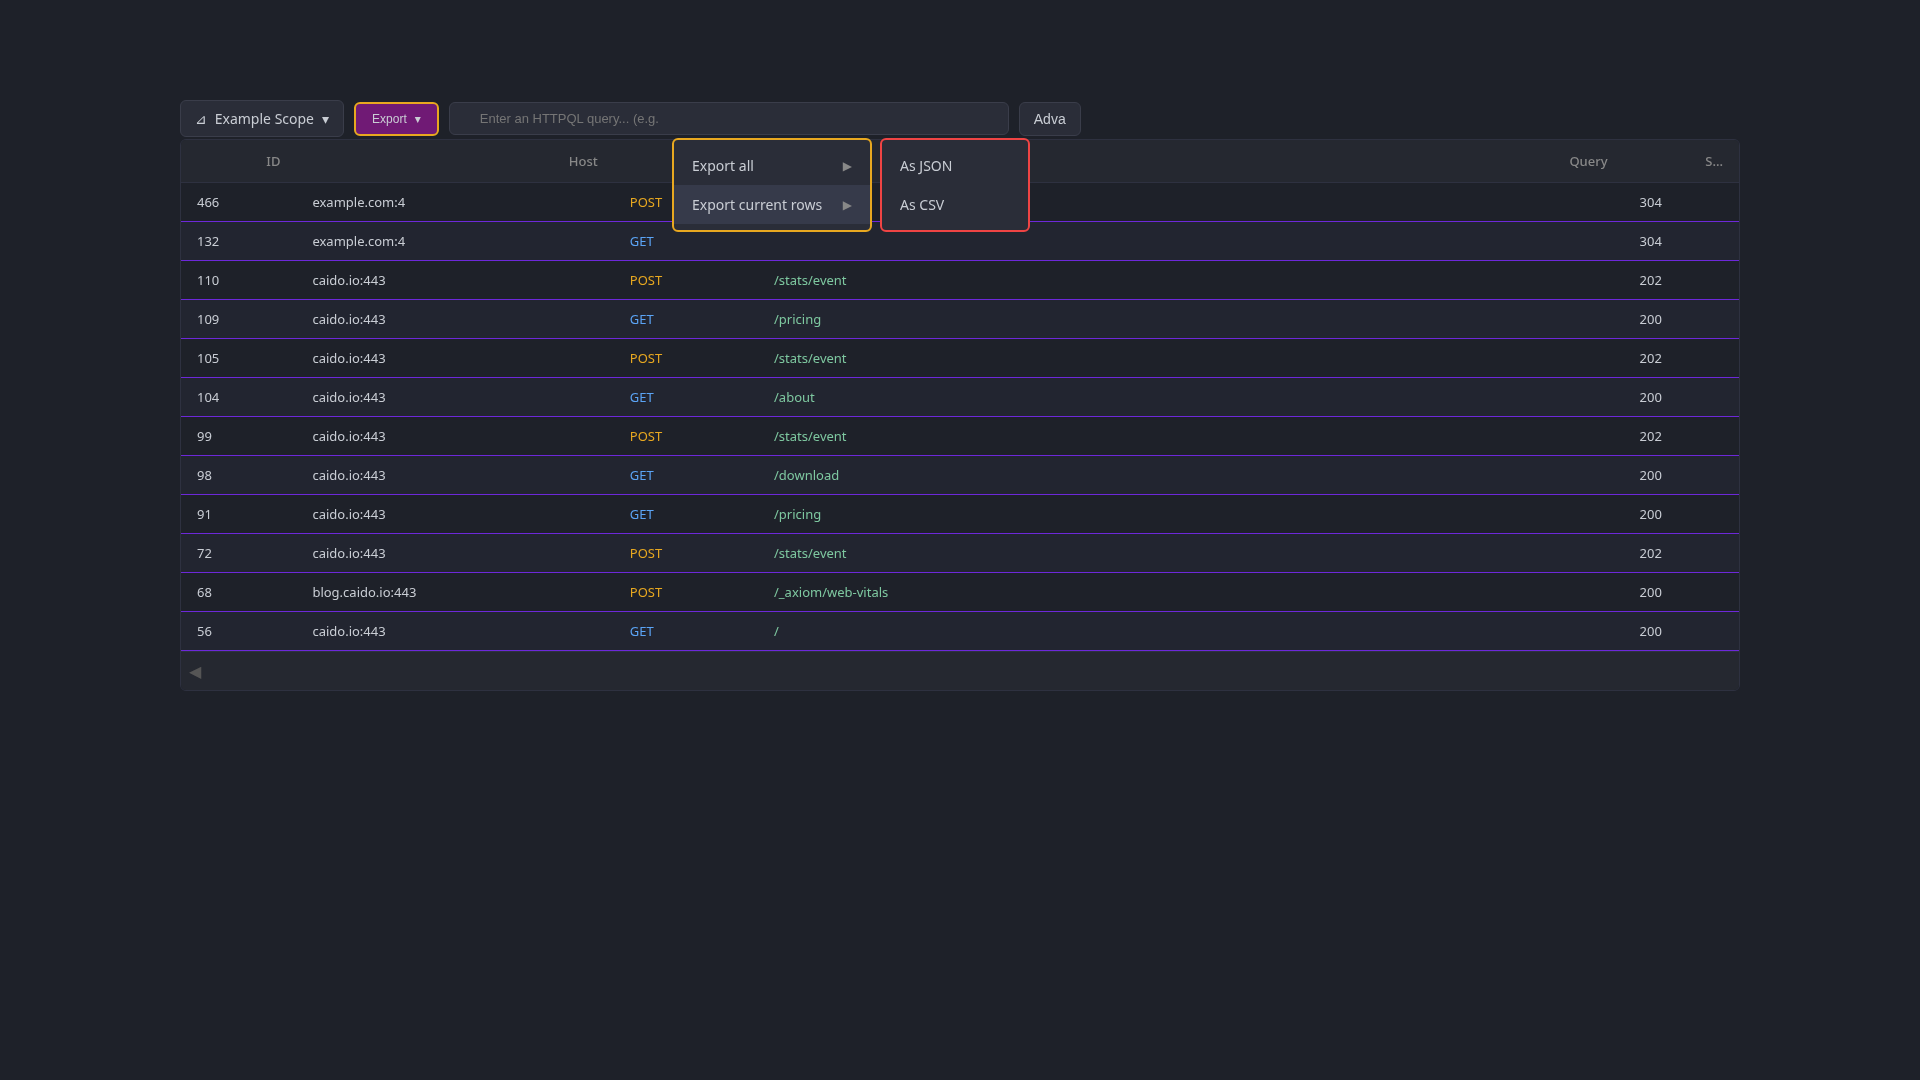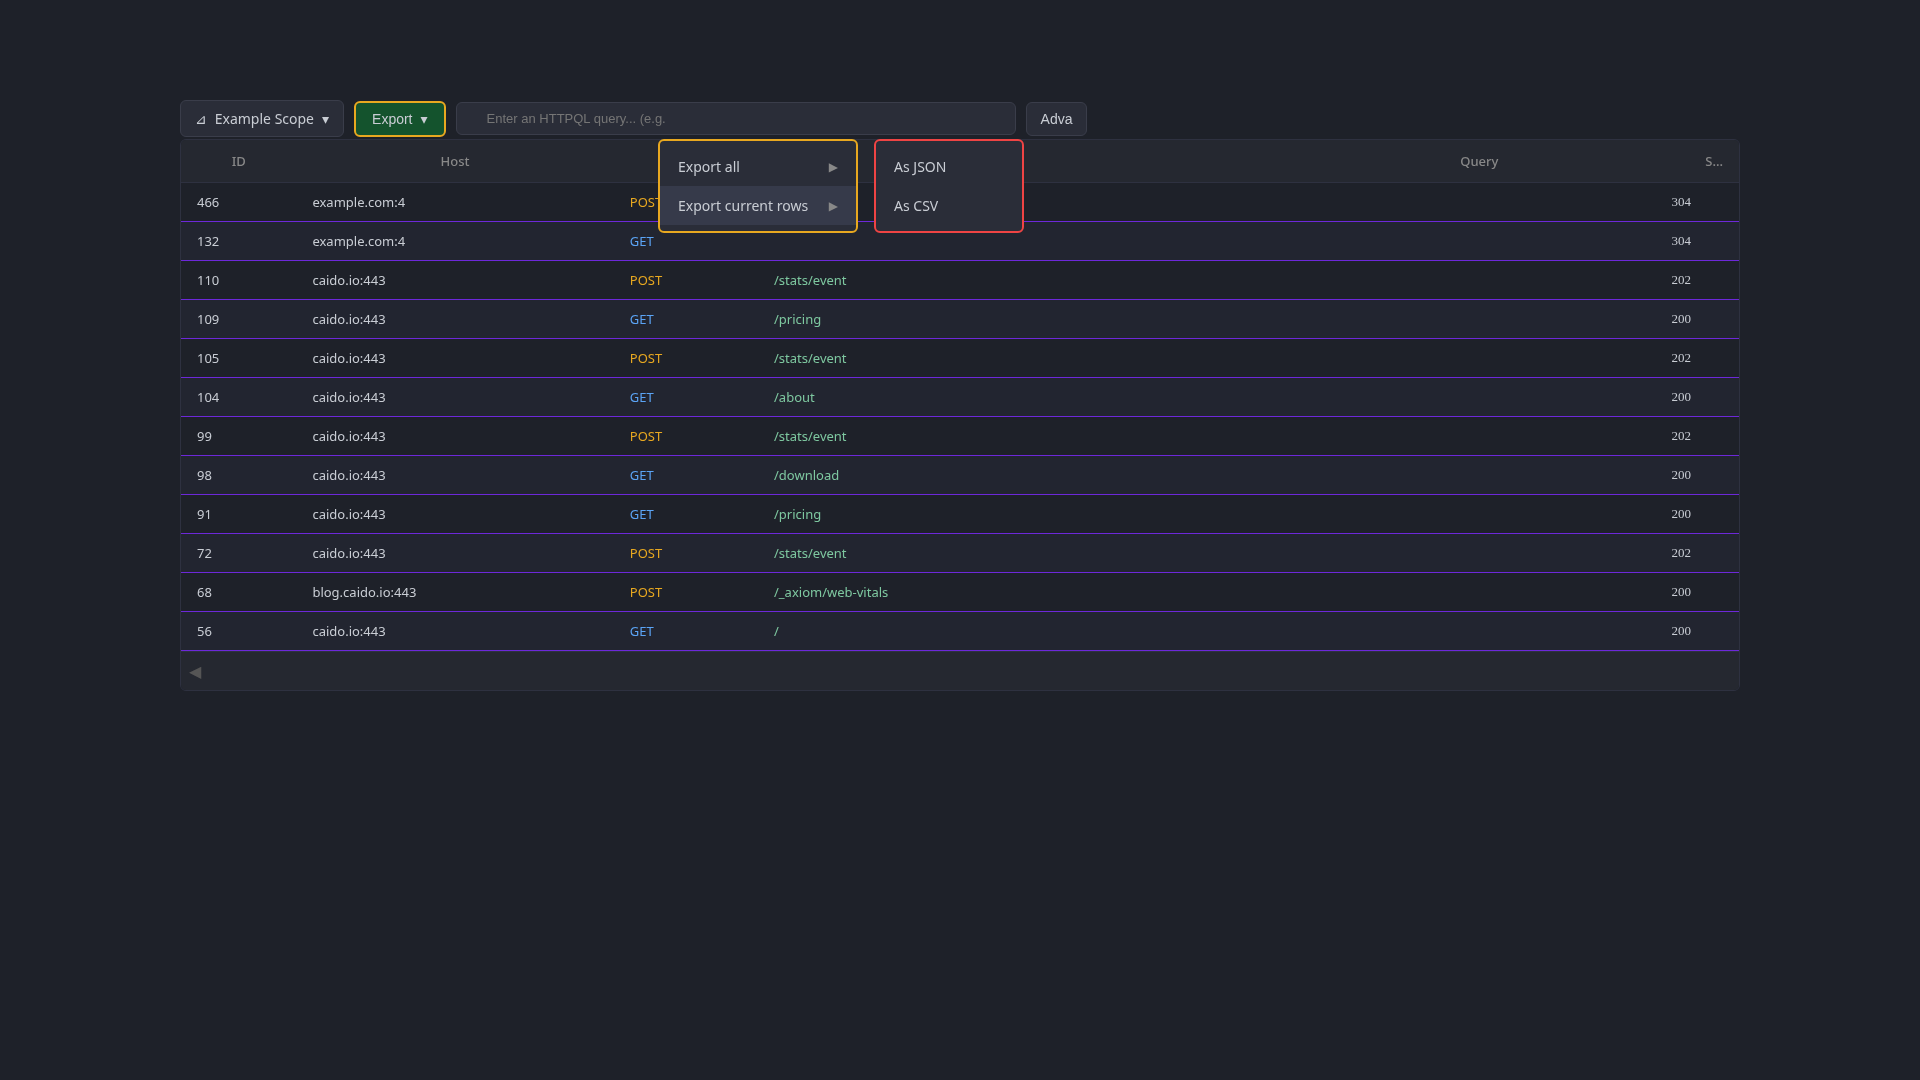--- a/index.html
+++ b/index.html
@@ -38,27 +38,27 @@
       border-radius: 6px;
       padding: 8px 14px;
       cursor: pointer;
       color: #c9cdd4;
     }
 
     .export-button {
       display: flex;
       align-items: center;
       gap: 8px;
-      background-color: #14532d;
+      background-color: #701a75;
       border: 2px solid #e8a820;
       border-radius: 6px;
       padding: 8px 16px;
       cursor: pointer;
       color: #c9cdd4;
-      font-size: 14px;
+      font-size: 12px;
       position: relative;
     }
 
     .search-input-container {
       flex: 1;
       display: flex;
       align-items: center;
       background-color: #2a2d38;
       border: 1px solid #3a3d4a;
       border-radius: 6px;
@@ -82,24 +82,24 @@
       padding: 8px 14px;
       cursor: pointer;
       color: #c9cdd4;
       font-size: 14px;
     }
 
     
     .dropdown-container {
       position: absolute;
       top: calc(100% + 2px);
-      left: 260px;
+      left: 274px;
       z-index: 100;
       display: flex;
-      gap: 12px;
+      gap: 4px;
       padding-left: 44px;
     }
 
     .dropdown-menu {
       background-color: #2a2d38;
       border: 2px solid #e8a820;
       border-radius: 6px;
       min-width: 200px;
       padding: 6px 0;
     }
@@ -147,21 +147,21 @@
       width: 100%;
       border-collapse: collapse;
     }
 
     thead tr {
       background-color: #252830;
       border-bottom: 1px solid #2e3140;
     }
 
     thead th {
-      text-align: center;
+      text-align: right;
       padding: 12px 16px;
       color: #888;
       font-weight: 500;
       font-size: 13px;
     }
 
     tbody tr {
       border-bottom: 1px solid #6d28d9;
     }
 
@@ -186,22 +186,21 @@
     tbody td.method-get {
       color: #5ba4f5;
     }
 
     tbody td.path-link {
       color: #7ec8a0;
     }
 
     tbody td.status {
       color: #c9cdd4;
-      text-align: center;
-      font-family: Liberation Serif, serif;
+      text-align: left;
     }
 
     .left-arrow {
       color: #555;
       font-size: 16px;
       padding: 4px 8px;
       cursor: pointer;
     }
 
     .col-id { width: 80px; }

